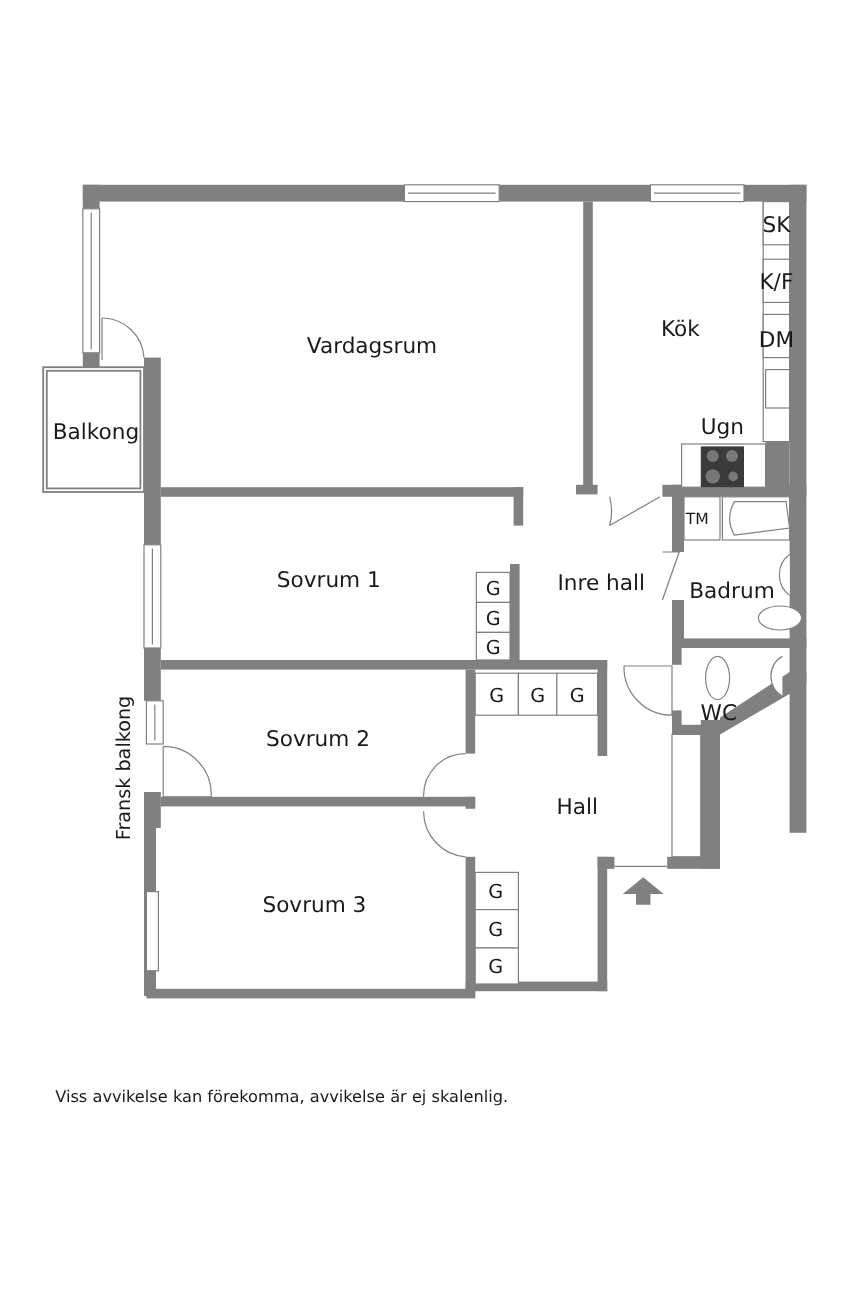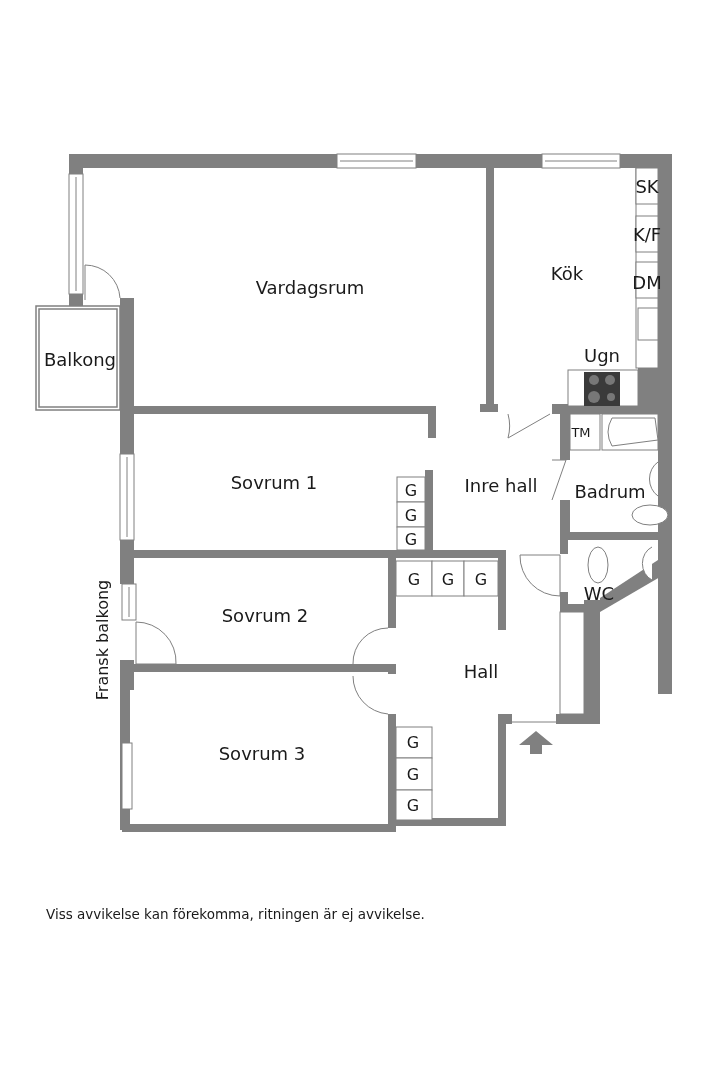--- a/index.html
+++ b/index.html
@@ -170,13 +170,13 @@
     <text x="411" y="545">G</text>
     <text x="414" y="585">G</text>
     <text x="448" y="585">G</text>
     <text x="481" y="585">G</text>
     <text x="413" y="748">G</text>
     <text x="413" y="780">G</text>
     <text x="413" y="811">G</text>
   </g>
 </svg>
 
-<div class="disclaimer">Viss avvikelse kan förekomma, ritningen är ej avvikelse.</div>
+<div class="disclaimer">Viss avvikelse kan förekomma, avvikelse är ej skalenlig.</div>
 
 </body></html>

